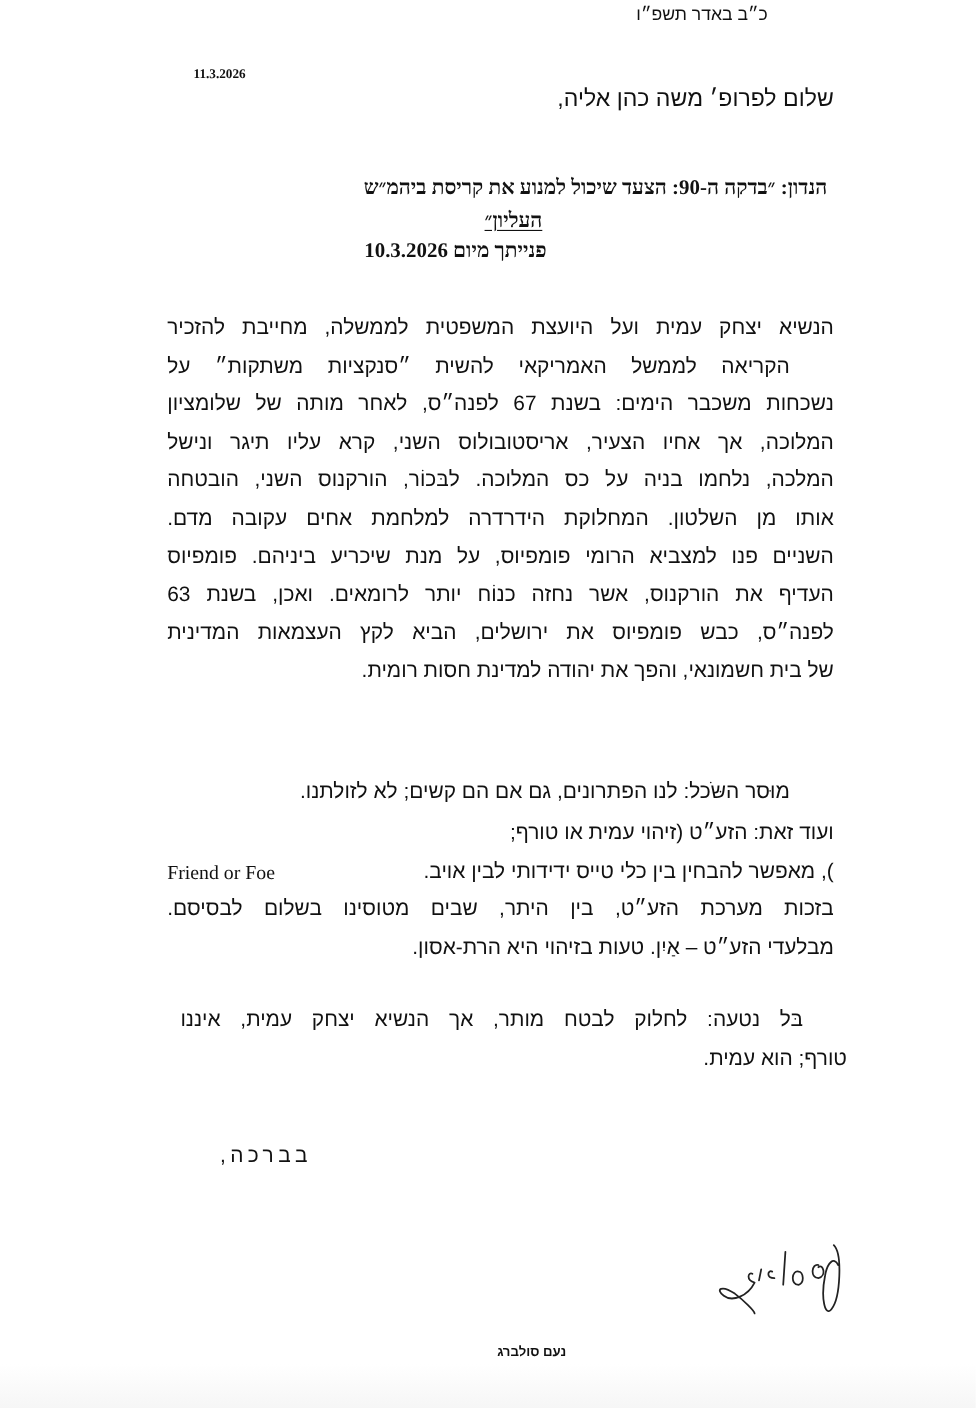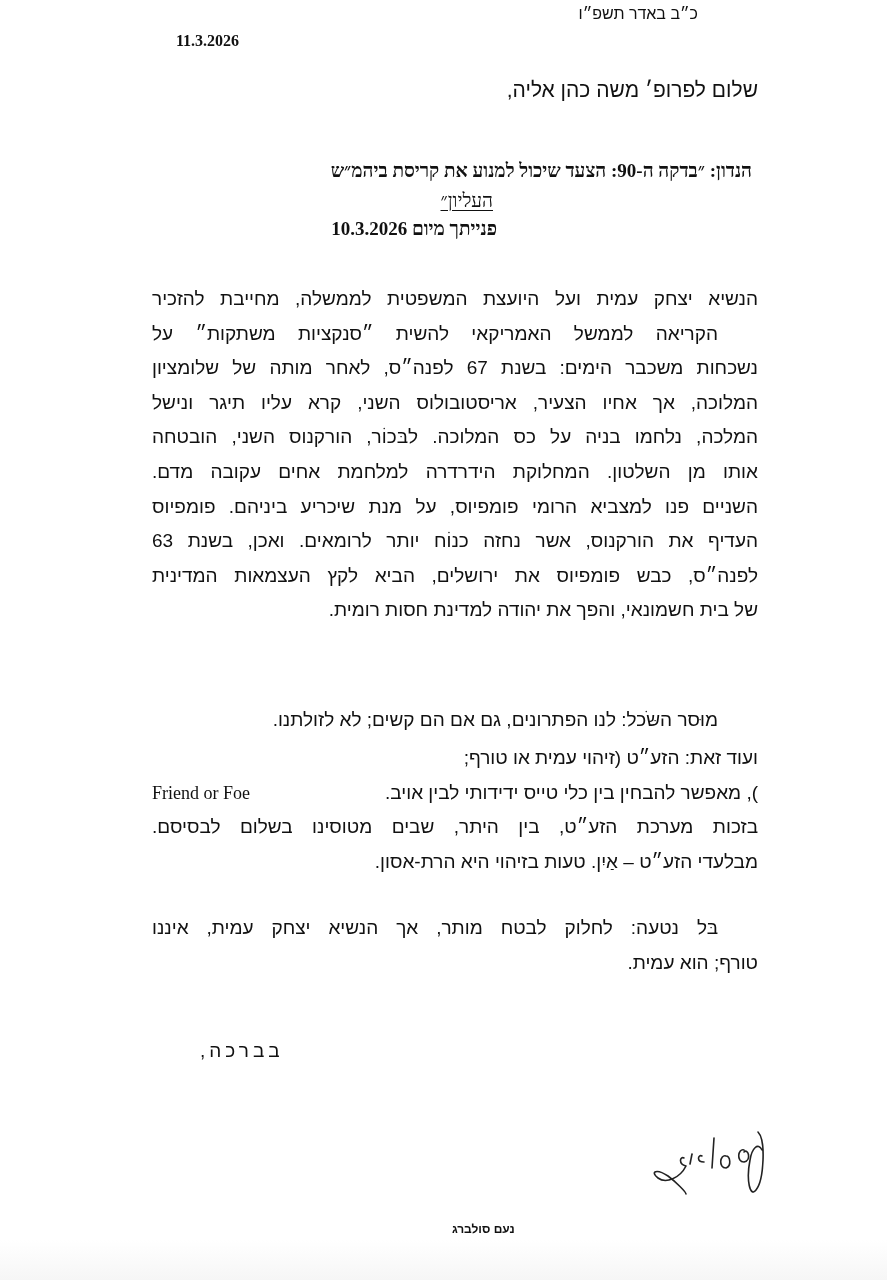--- a/index.html
+++ b/index.html
@@ -32,24 +32,24 @@
     .hebrew-date {
       top: 5px;
       left: 0;
       width: 682px;
       text-align: right;
       font-family: "Liberation Sans", "DejaVu Sans", sans-serif;
       font-size: 16px;
       padding-left: 16px;
     }
     .greg-date {
-      top: 32px;
+      top: 60px;
       left: 176px;
       font-family: "Liberation Serif", serif;
-      font-size: 16px;
+      font-size: 12px;
       font-weight: bold;
     }
     .greeting {
       top: 78px;
       left: 0;
       width: 758px;
       text-align: right;
       font-family: "Liberation Sans", "DejaVu Sans", sans-serif;
       font-size: 21px;
     }
@@ -63,21 +63,21 @@
       direction: rtl;
     }
     .subject .label { text-decoration: none; }
     .subject .title { text-underline-offset: 3px; }
     .subject-line2 {
       top: 190px;
       left: 0;
       width: 493px;
       text-align: right;
       font-size: 19px;
-      font-weight: normal;
+      font-weight: bold;
       text-decoration: underline;
       text-underline-offset: 3px;
       direction: rtl;
     }
     .ref-line {
       top: 218px;
       left: 0;
       width: 497px;
       text-align: right;
       font-size: 19px;
@@ -99,21 +99,21 @@
       text-align: justify;
       text-align-last: justify;
       white-space: nowrap;
     }
     .line.last { text-align-last: right; }
     .line.indent { padding-right: 40px; }
 
     .p1 { top: 282px; }
     .p2 { top: 703px; }
     .p3 { top: 741px; }
-    .p4 { top: 911px; }
+    .p4 { top: 911px; margin-left: 12px; }
 
     .mixed {
       display: flex;
       flex-direction: row-reverse;
       justify-content: space-between;
       direction: ltr;
     }
     .mixed .heb { direction: rtl; }
     .mixed .lat { font-family: "Liberation Serif", serif; font-size: 18px; direction: ltr; }
 

